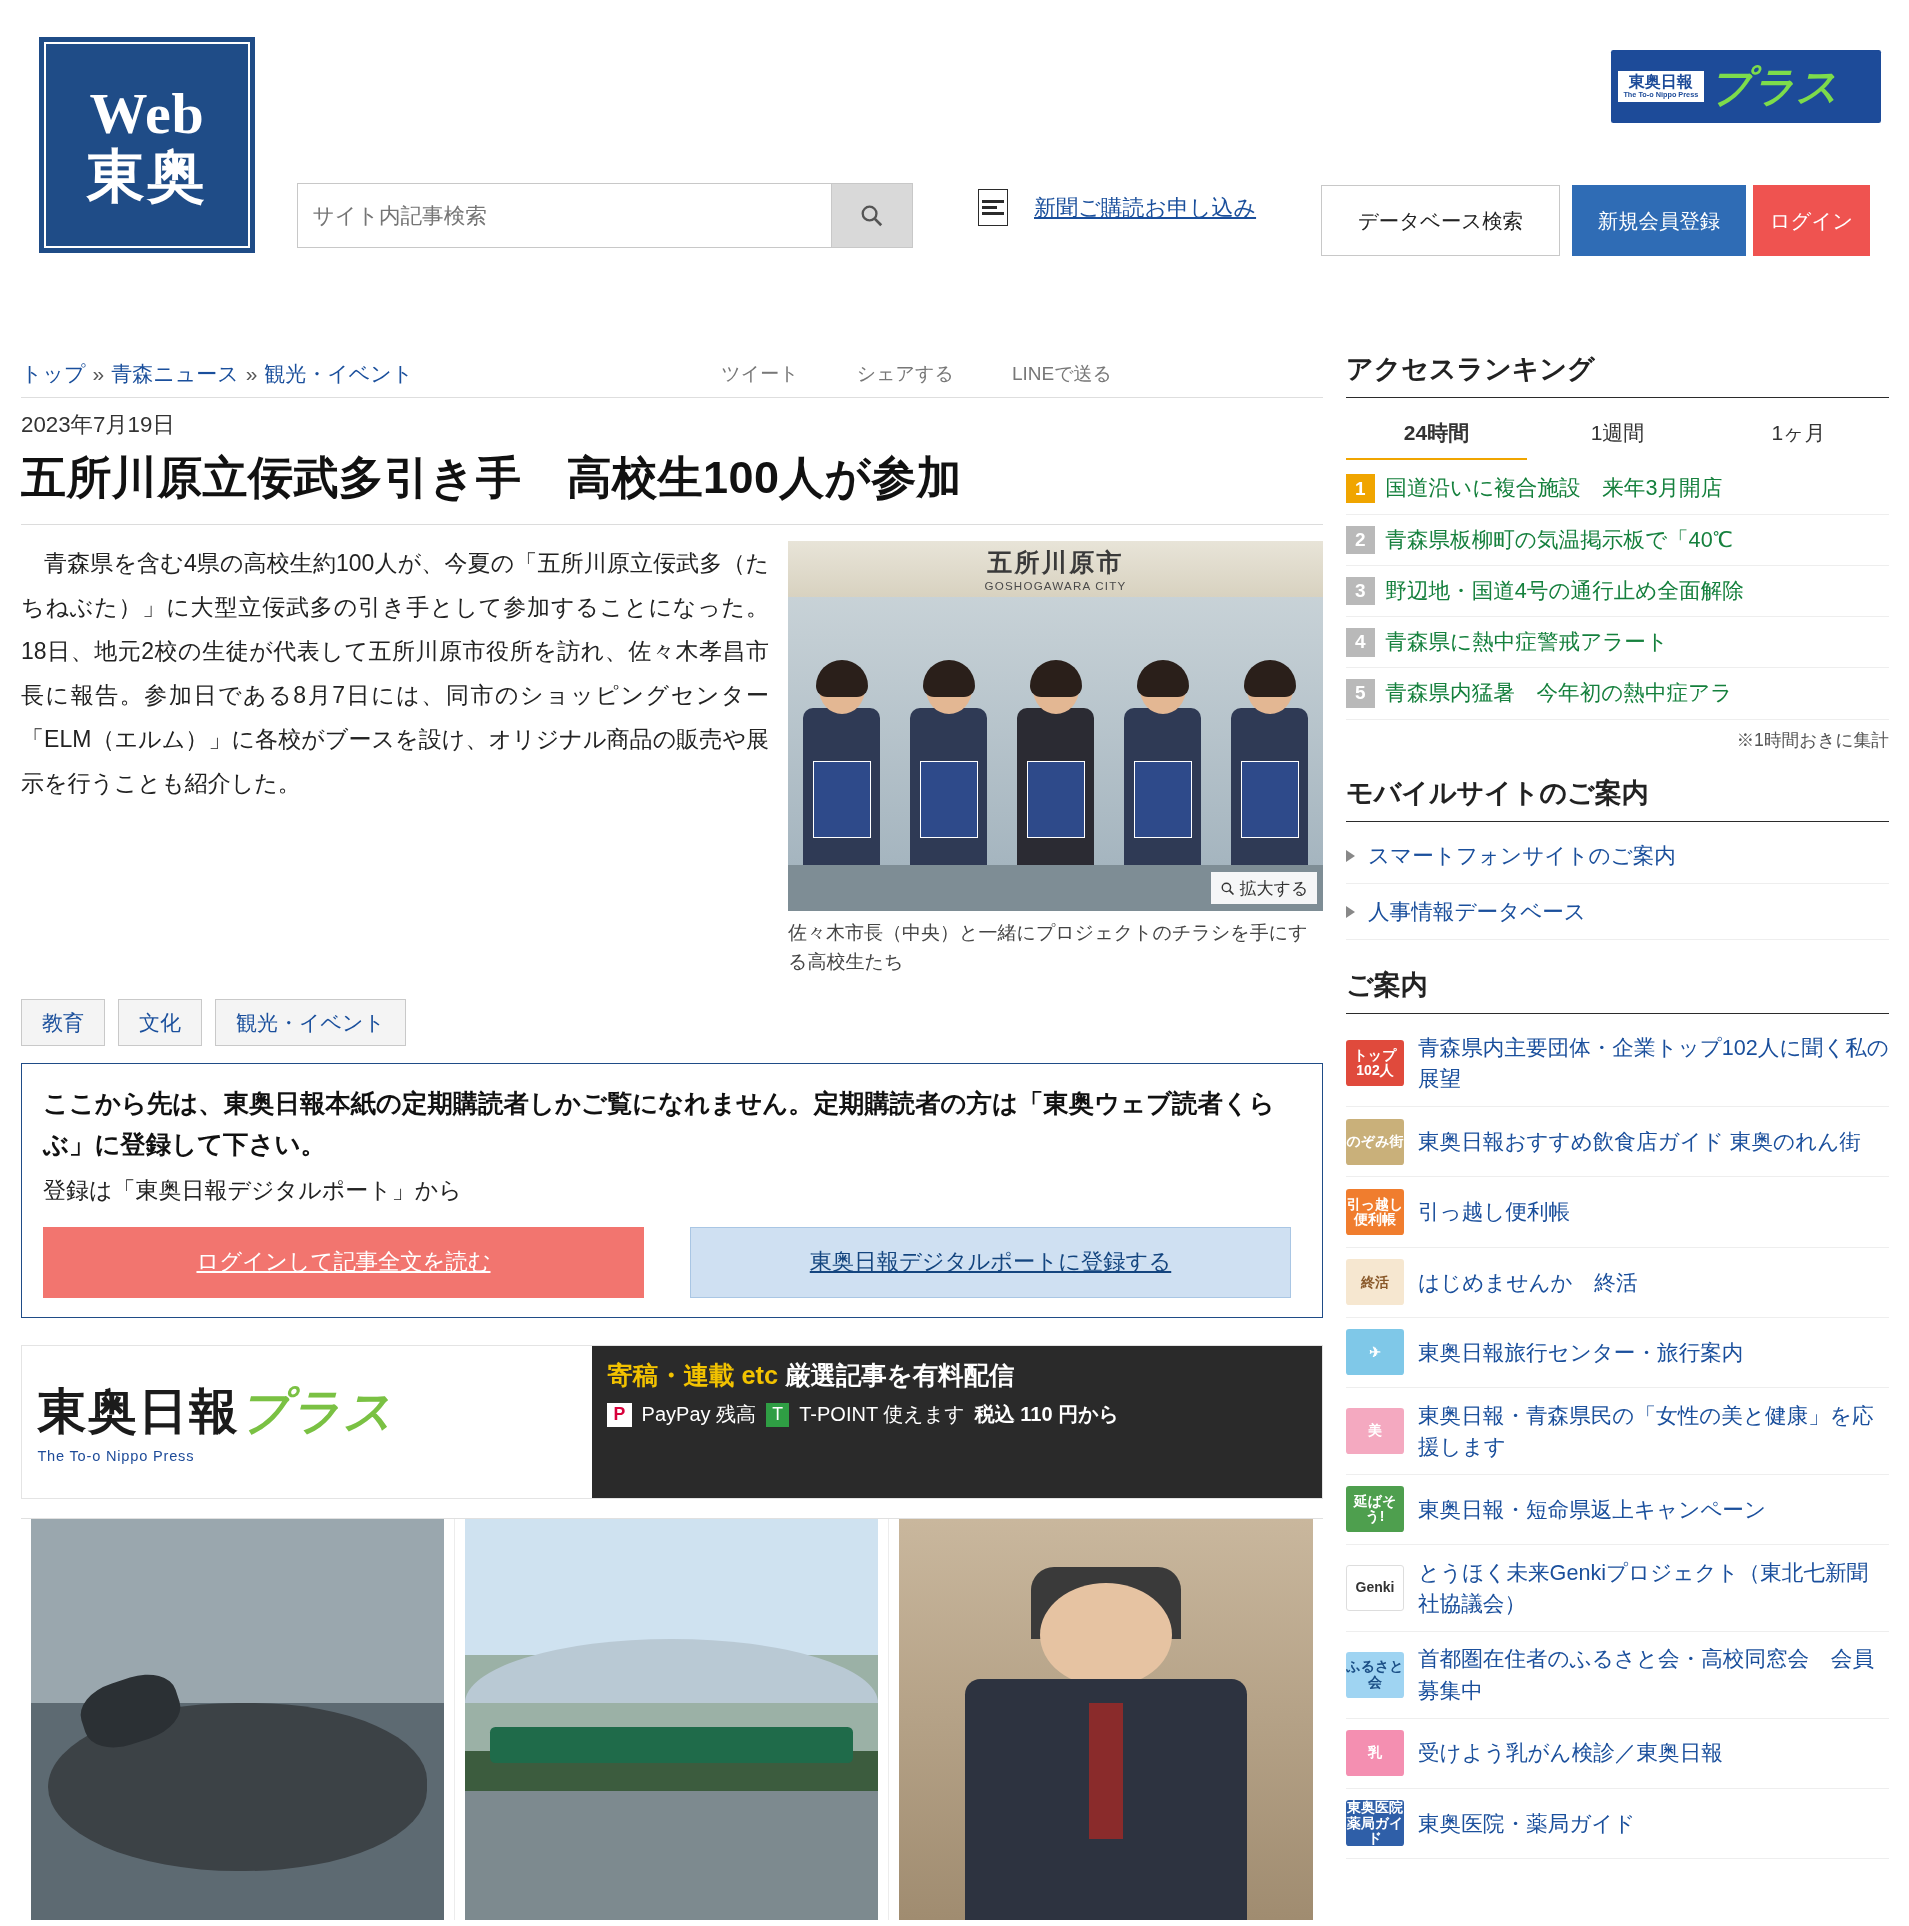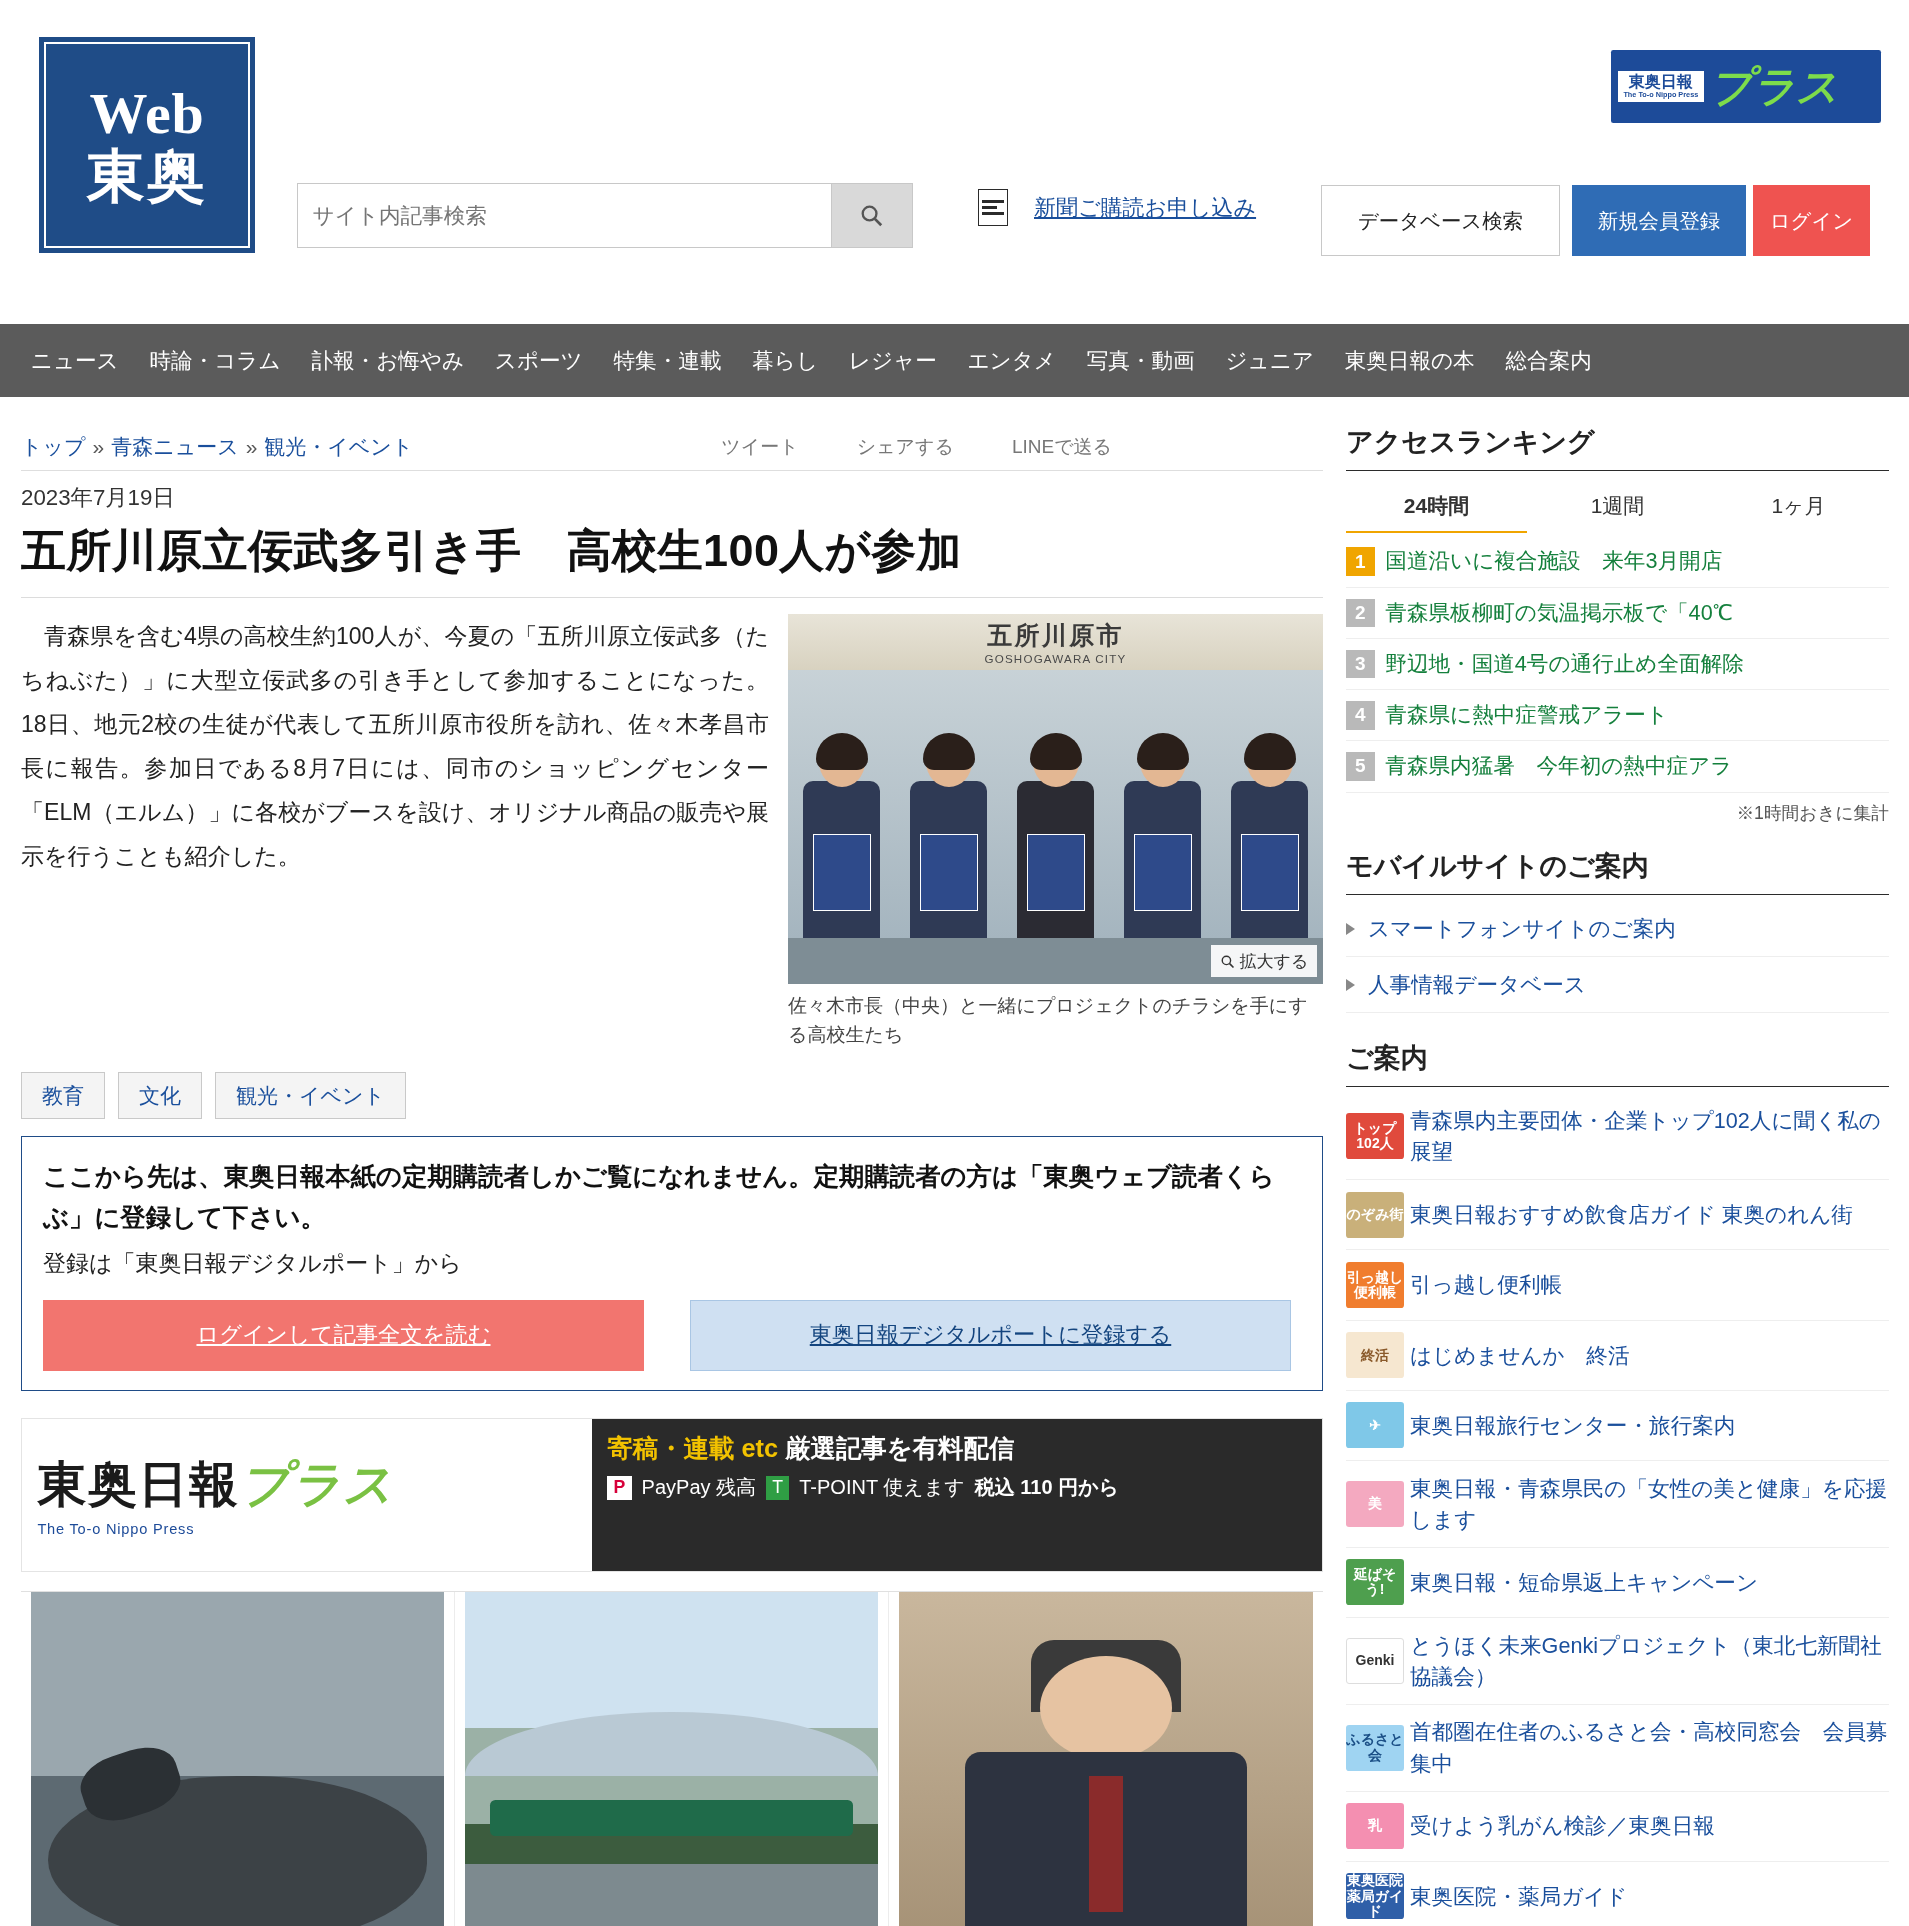--- a/index.html
+++ b/index.html
@@ -231,21 +231,21 @@
   .rank-num.gray { background:#b9b9b9; }
   .rank-text { font-size:21.6px; color:#15803d; line-height:1.4; overflow:hidden; white-space:nowrap; text-overflow:clip;}
   .rank-note { text-align:right; font-size:17.7px; color:#555; margin:8.5px 0 23px;}
 
   .mobile-list { margin-top:6.2px; }
   .mobile-item { display:flex; align-items:center; gap:13px; padding:13px 0; border-bottom:1.2px solid #eee; cursor:pointer;}
   .tri { width:0; height:0; border-left:9.2px solid #888; border-top:6.2px solid transparent; border-bottom:6.2px solid transparent;}
   .mobile-item span { font-size:21.6px; color:#1a4f9c;}
 
   .guide-list { margin-top:6.2px; }
-  .guide-item { display:flex; align-items:center; gap:6px; padding:11.6px 0; border-bottom:1.2px solid #eee; cursor:pointer;}
+  .guide-item { display:flex; align-items:center; gap:14px; padding:11.6px 0; border-bottom:1.2px solid #eee; cursor:pointer;}
   .guide-ico { width:58px; height:46px; flex:0 0 58px; border-radius:3.1px; display:flex; align-items:center; justify-content:center; font-size:14px; color:#fff; text-align:center; line-height:1.1; font-weight:bold; overflow:hidden;}
   .guide-txt { font-size:21.6px; color:#1a4f9c; line-height:1.45;}
   .ic1{background:#e04a3c;} .ic2{background:#c9b07a;} .ic3{background:#f07d2e;}
   .ic4{background:#f6e7d0; color:#8a5a2b;} .ic5{background:#7fc8e8;} .ic6{background:#f4a9c0;}
   .ic7{background:#4e9f4e;} .ic8{background:#ffffff; color:#333; border:1.2px solid #ddd;}
   .ic9{background:#9fd4f2; color:#1b4f86;} .ic10{background:#f48fb1;} .ic11{background:#2f5fa8;}
 </style>
 </head>
 <body>
 
@@ -284,34 +284,20 @@
 
     <div class="plus-logo">
       <div class="mark">
         <span>東奥日報</span>
         <small>The To-o Nippo Press</small>
       </div>
       <div class="plus-text">プラス</div>
     </div>
   </div>
 
-  <div class="navbar">
-    <div class="nav-item">ニュース</div>
-    <div class="nav-item">時論・コラム</div>
-    <div class="nav-item">訃報・お悔やみ</div>
-    <div class="nav-item">スポーツ</div>
-    <div class="nav-item">特集・連載</div>
-    <div class="nav-item">暮らし</div>
-    <div class="nav-item">レジャー</div>
-    <div class="nav-item">エンタメ</div>
-    <div class="nav-item">写真・動画</div>
-    <div class="nav-item">ジュニア</div>
-    <div class="nav-item">東奥日報の本</div>
-    <div class="nav-item">総合案内</div>
-  </div>
 
   <div class="content">
 
     <div class="main-col">
 
       <div class="crumb-row">
         <span class="crumb">トップ</span>
         <span class="crumb sep">»</span>
         <span class="crumb">青森ニュース</span>
         <span class="crumb sep">»</span>

